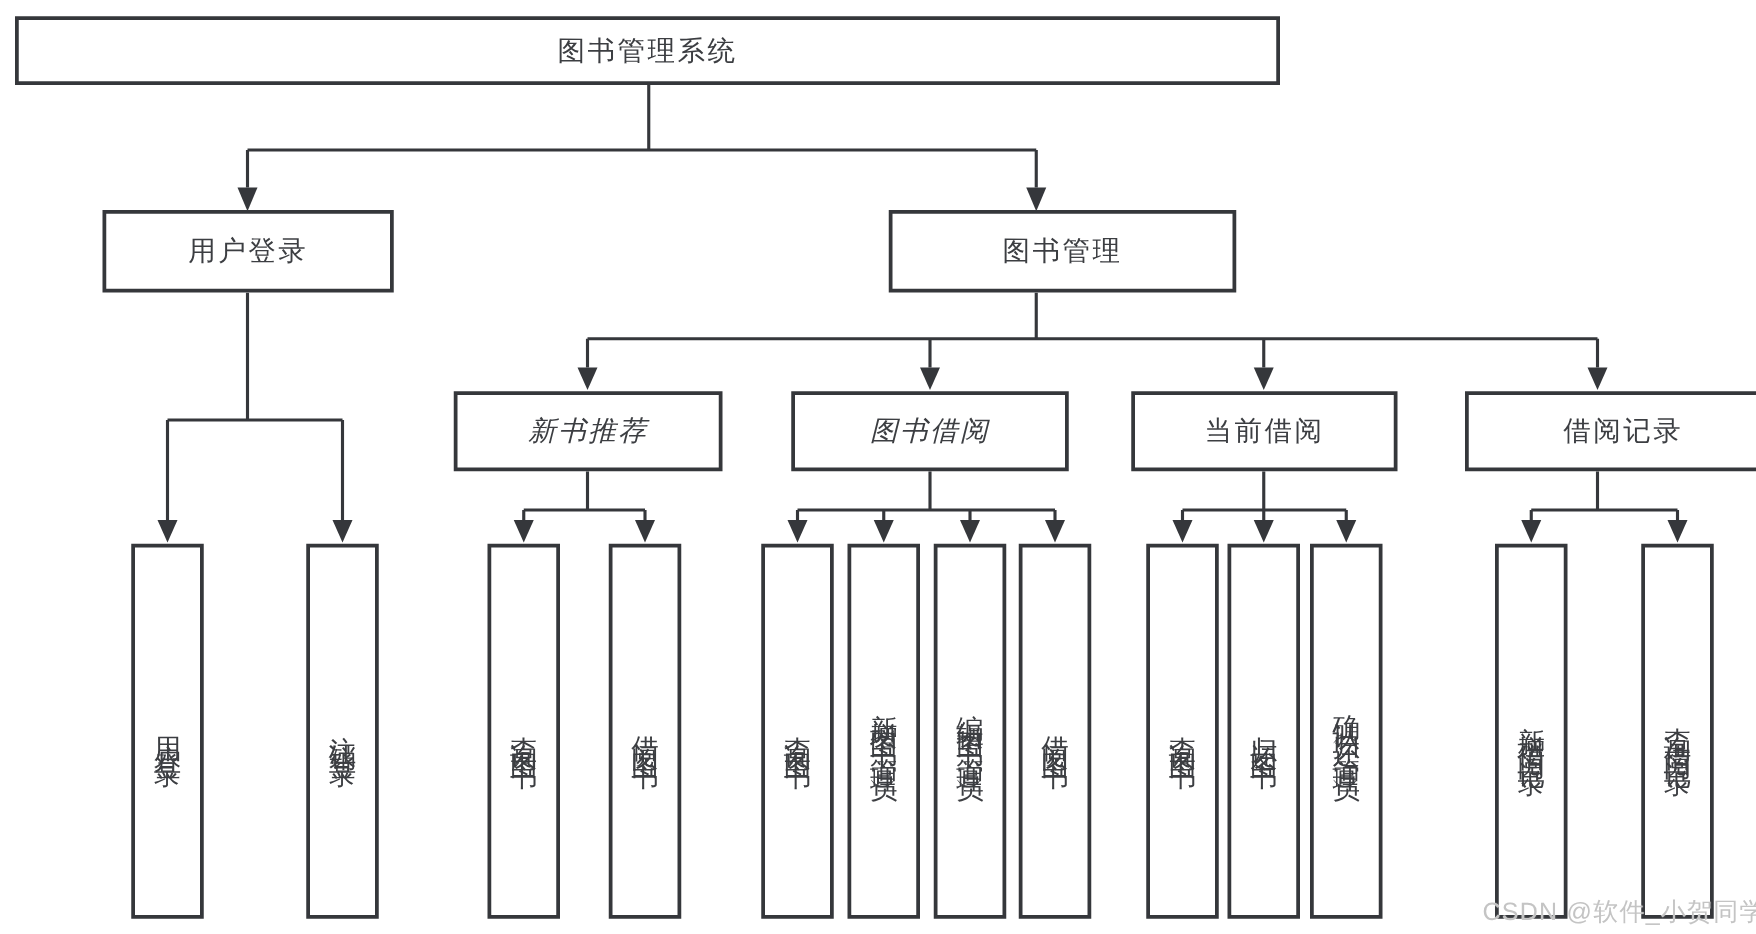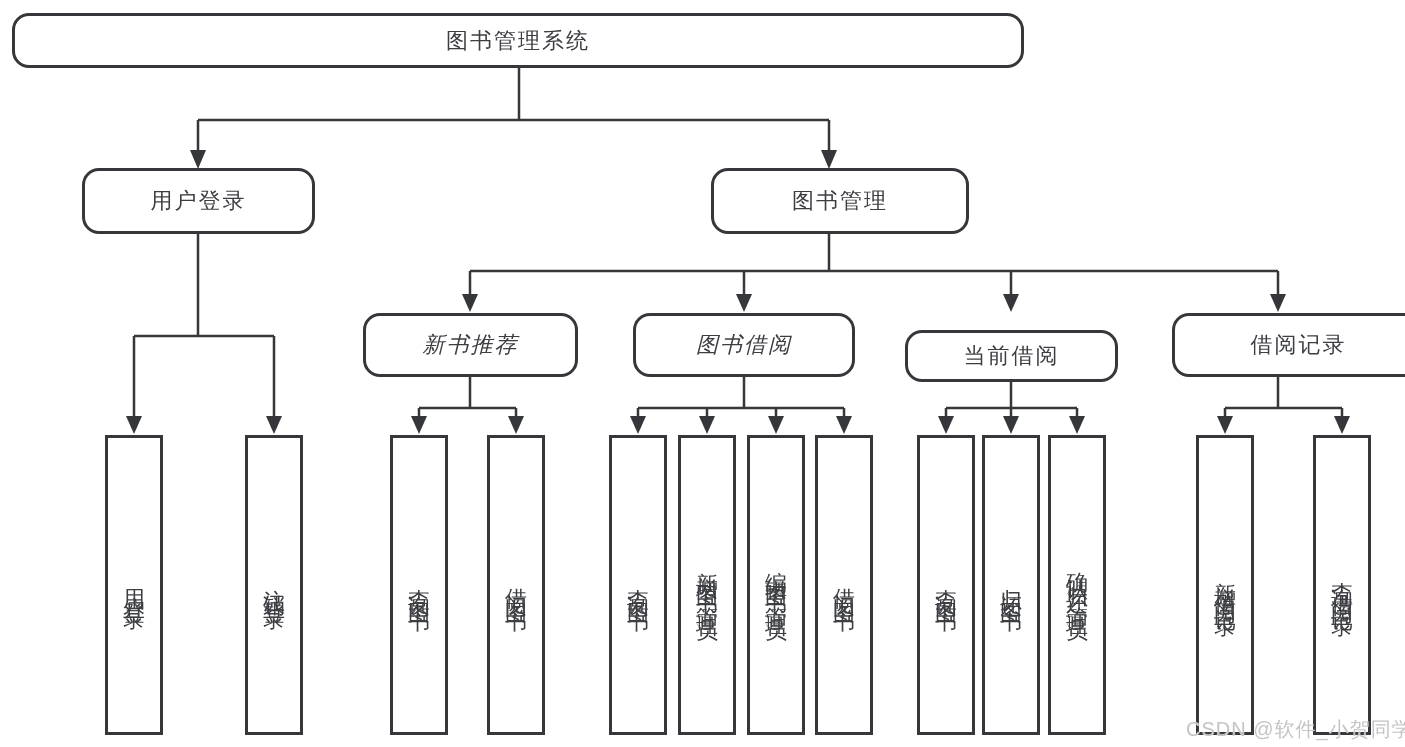--- a/index.html
+++ b/index.html
@@ -23,21 +23,20 @@
     background: #ffffff;
     display: flex;
     align-items: center;
     justify-content: center;
     color: #3c3e42;
   }
   .h-box {
     font-size: 22px;
     letter-spacing: 2px;
     white-space: nowrap;
-    border-radius: 17px;
   }
   .v-box span {
     writing-mode: vertical-rl;
     text-orientation: mixed;
     font-size: 22px;
     line-height: 1.1;
     letter-spacing: 7px;
     color: #3c3e42;
   }
   #watermark {
@@ -93,25 +92,25 @@
       <polygon points="1003,416 1019,416 1011,434"></polygon>
       <polygon points="1069,416 1085,416 1077,434"></polygon>
       <polygon points="1217,416 1233,416 1225,434"></polygon>
       <polygon points="1334,416 1350,416 1342,434"></polygon>
     </g>
   </svg>
 
   <div class="box h-box" style="left:12px; top:13px; width:1012px; height:55px;">图书管理系统</div>
 
   <div class="box h-box" style="left:82px; top:168px; width:233px; height:66px;">用户登录</div>
-  <div class="box h-box" style="left:711px; top:168px; width:258px; height:66px;">图书管理</div>
+  <div class="box h-box" style="left:711px; top:168px; width:278px; height:66px;">图书管理</div>
 
   <div class="box h-box" style="left:363px; top:313px; width:215px; height:64px;font-style:italic;">新书推荐</div>
   <div class="box h-box" style="left:633px; top:313px; width:222px; height:64px;font-style:italic;">图书借阅</div>
-  <div class="box h-box" style="left:905px; top:313px; width:213px; height:52px;margin-top:17px;">当前借阅</div>
+  <div class="box h-box" style="left:905px; top:313px; width:213px; height:64px;">当前借阅</div>
   <div class="box h-box" style="left:1172px; top:313px; width:253px; height:64px;">借阅记录</div>
 
   <div class="box v-box" style="left:105px; top:435px; width:58px; height:300px;">
     <span>用户登录</span>
   </div>
   <div class="box v-box" style="left:245px; top:435px; width:58px; height:300px;">
     <span>注销登录</span>
   </div>
 
   <div class="box v-box" style="left:390px; top:435px; width:58px; height:300px;">

